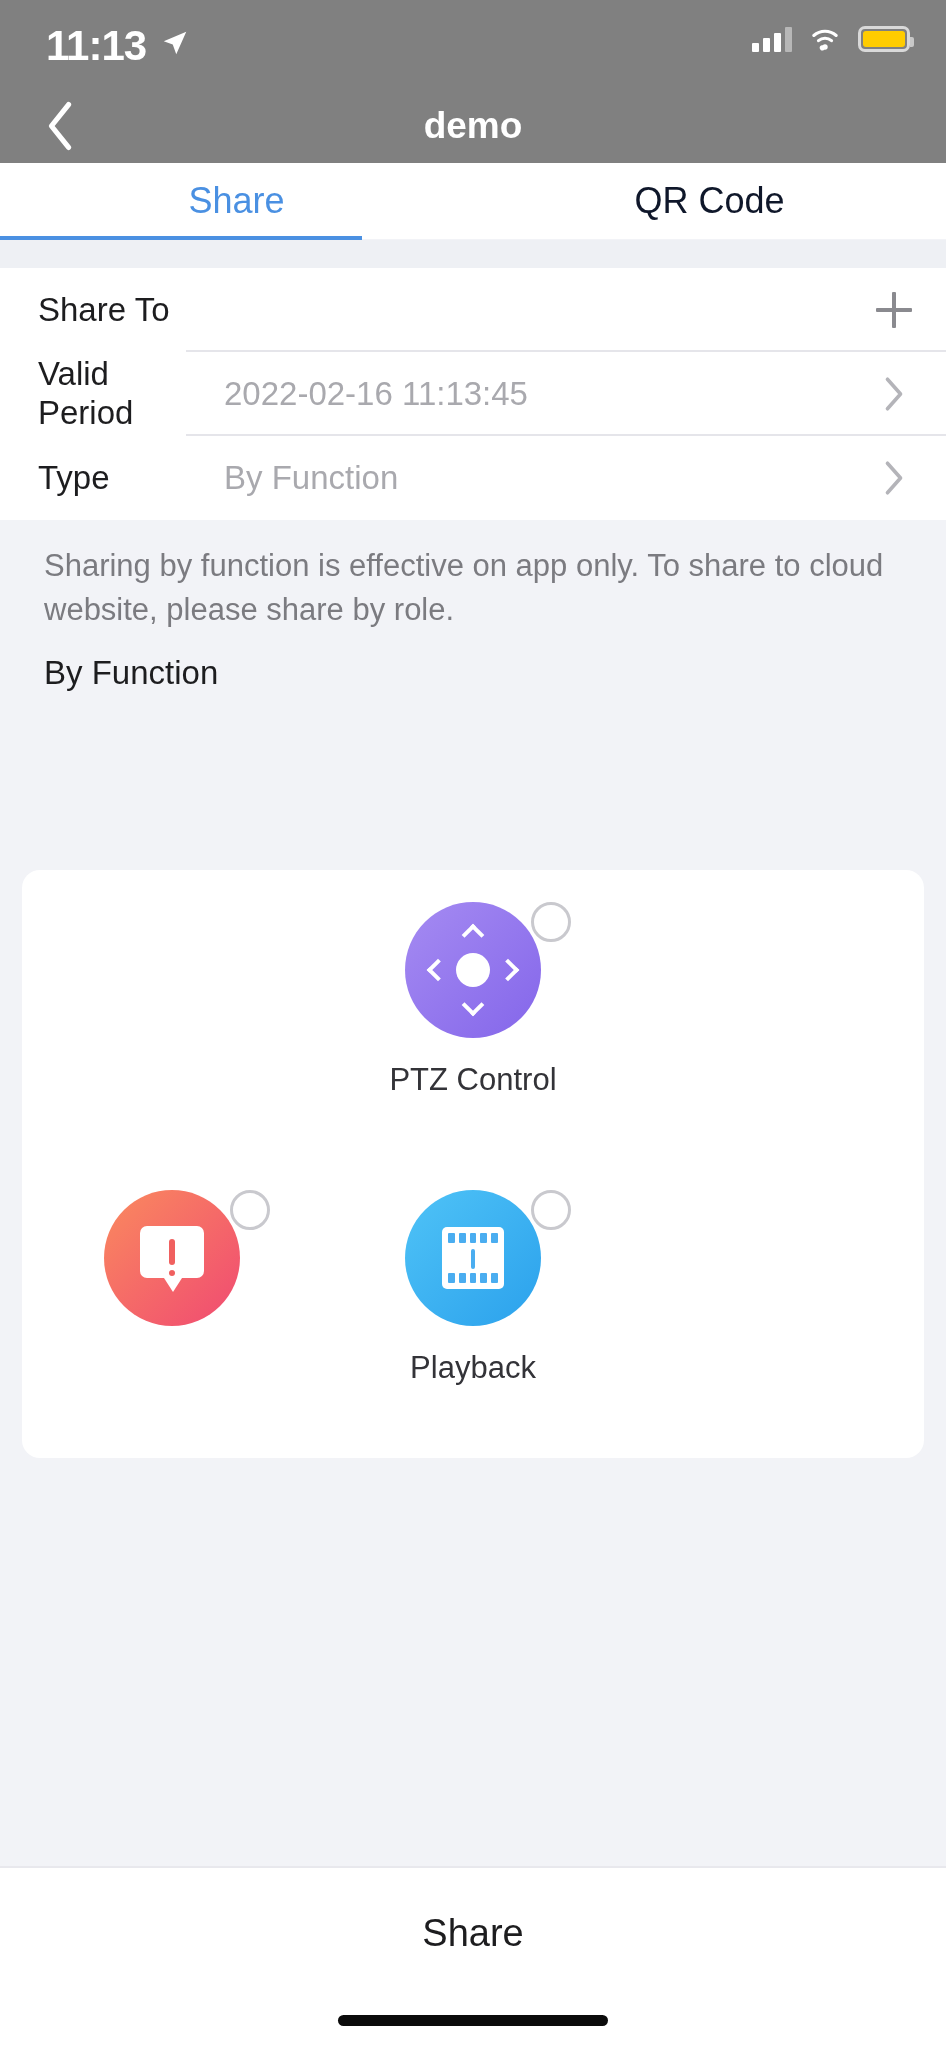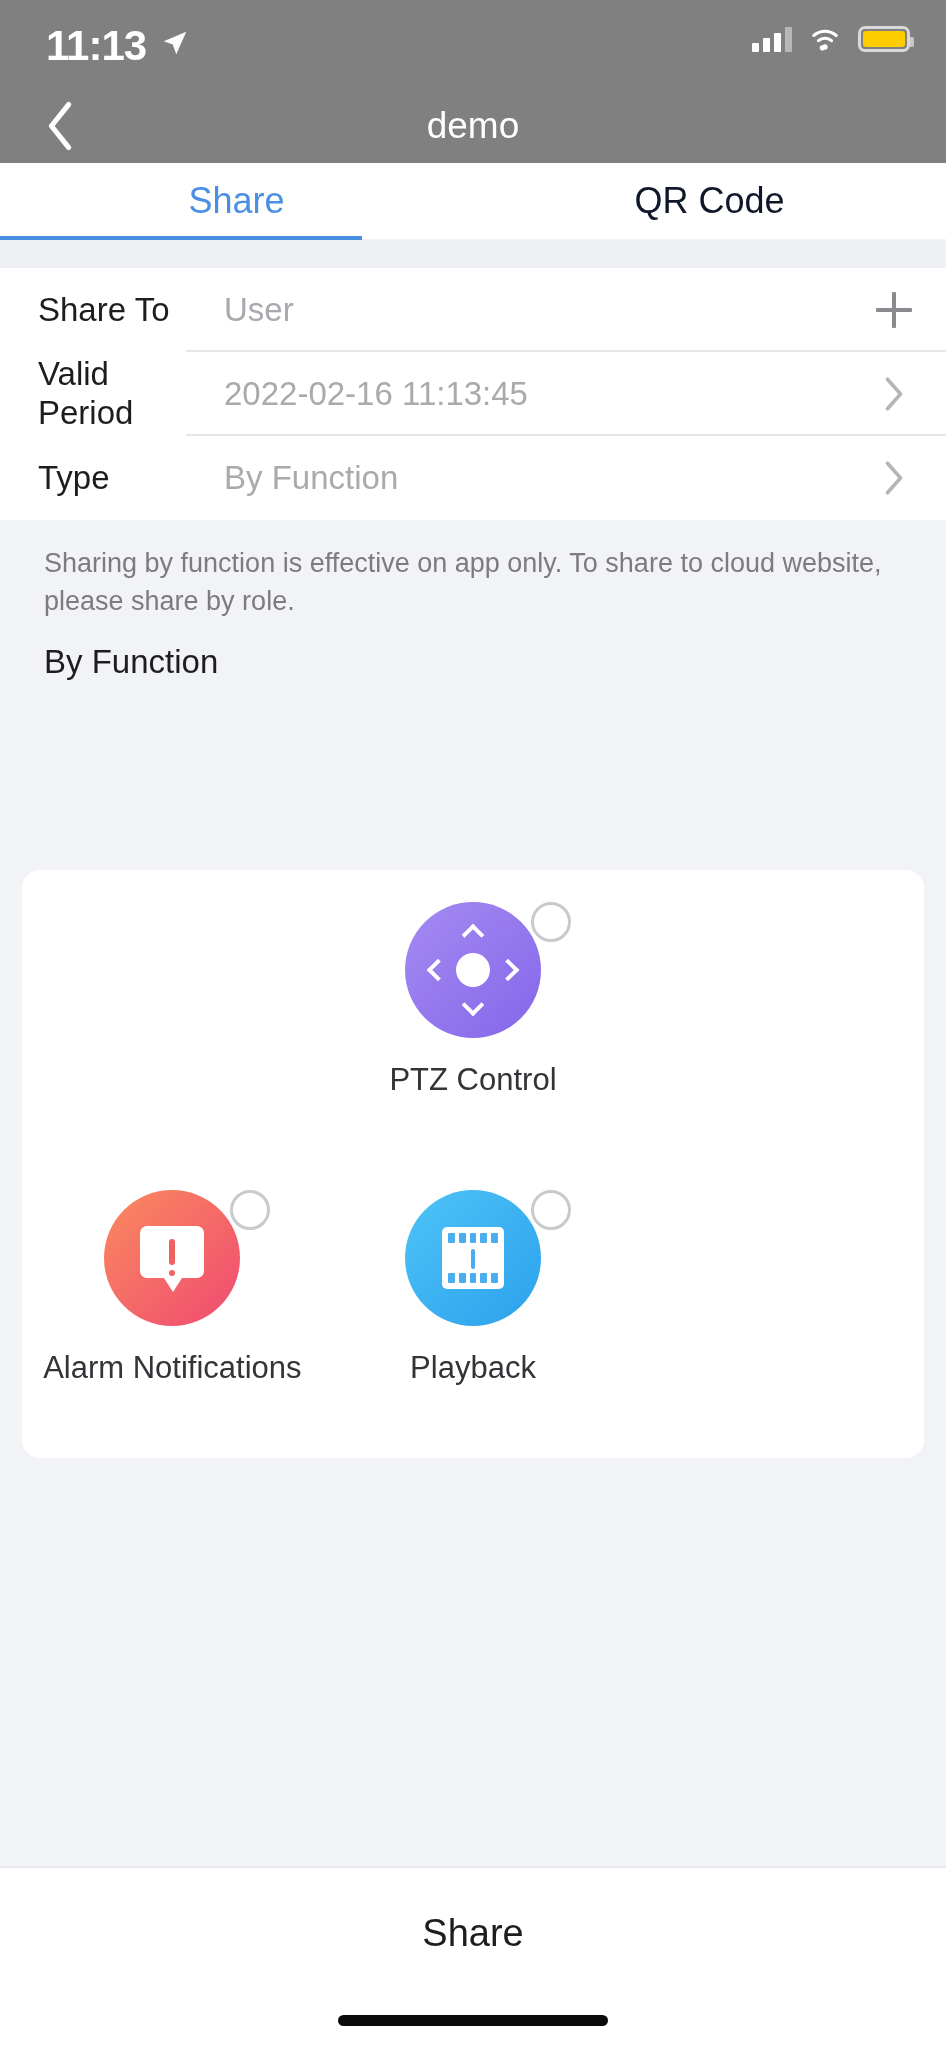--- a/index.html
+++ b/index.html
@@ -44,21 +44,21 @@
     position:absolute; top:88px; left:0; width:946px; height:75px;
     background:#808080;
   }
   .nav-back {
     position:absolute; left:30px; top:10px; width:60px; height:56px;
     display:flex; align-items:center; justify-content:center; cursor:pointer;
   }
   .nav-title {
     position:absolute; left:0; top:0; width:946px; height:75px;
     display:flex; align-items:center; justify-content:center;
-    color:#fff; font-size:37px; font-weight:400;
+    color:#fff; font-size:37px; font-weight:700;
   }
 
   
   .tabbar {
     position:absolute; top:163px; left:0; width:946px; height:76px;
     background:#ffffff; display:flex;
   }
   .tab {
     flex:1; display:flex; align-items:center; justify-content:center;
     font-size:36px; color:#0f172a; cursor:pointer;
@@ -103,21 +103,21 @@
   .plus:before, .plus:after {
     content:""; position:absolute; background:#8a8a8f; border-radius:1px;
   }
   .plus:before { left:0; top:16px; width:36px; height:4px; }
   .plus:after  { top:0; left:16px; height:36px; width:4px; }
 
   
   .hintwrap { position:absolute; top:508px; left:0; width:946px; }
   .hint {
     padding:36px 20px 0 44px;
-    font-size:27px; line-height:1.42; color:#7b7b80;
+    font-size:31px; line-height:1.42; color:#7b7b80;
   }
   .section-title {
     padding:22px 44px 0 44px;
     font-size:33px; color:#1d1d1f;
   }
 
   
   .fncard {
     position:absolute; top:870px; left:22px; width:902px; height:288px;
     background:#ffffff; border-radius:18px 18px 0 0;
@@ -278,21 +278,20 @@
     <div class="tab active">Share</div>
     <div class="tab">QR Code</div>
   </div>
   <div class="tab-underline"></div>
   <div class="tab-gap"></div>
 
   <div class="form">
 
     <div class="frow">
       <div class="flabel">Share To</div>
-      <div class="fval">User</div>
       <div class="act">
         <div class="plus"></div>
       </div>
       <div class="fdiv"></div>
     </div>
 
     <div class="frow">
       <div class="flabel">Valid Period</div>
       <div class="fval">2022-02-16 11:13:45</div>
       <div class="act">
@@ -350,21 +349,20 @@
       <div class="fncell">
         <div class="chk c0"></div>
         <div class="fnicon" style="background:linear-gradient(135deg,#fa8a5e 0%,#f04a72 100%);">
           <div class="gl-alarm">
             <div class="bub">
                 <b></b>
               </div>
             <div class="tail"></div>
           </div>
         </div>
-        <div class="fnlabel">Alarm Notifications</div>
       </div>
 
       <div class="fncell">
         <div class="chk c0"></div>
         <div class="fnicon" style="background:linear-gradient(135deg,#4fc3f7 0%,#2ba1ec 100%);">
           <div class="gl-film">
             <div class="body">
               <div class="perf t">
                   <i></i>
                   <i></i>

